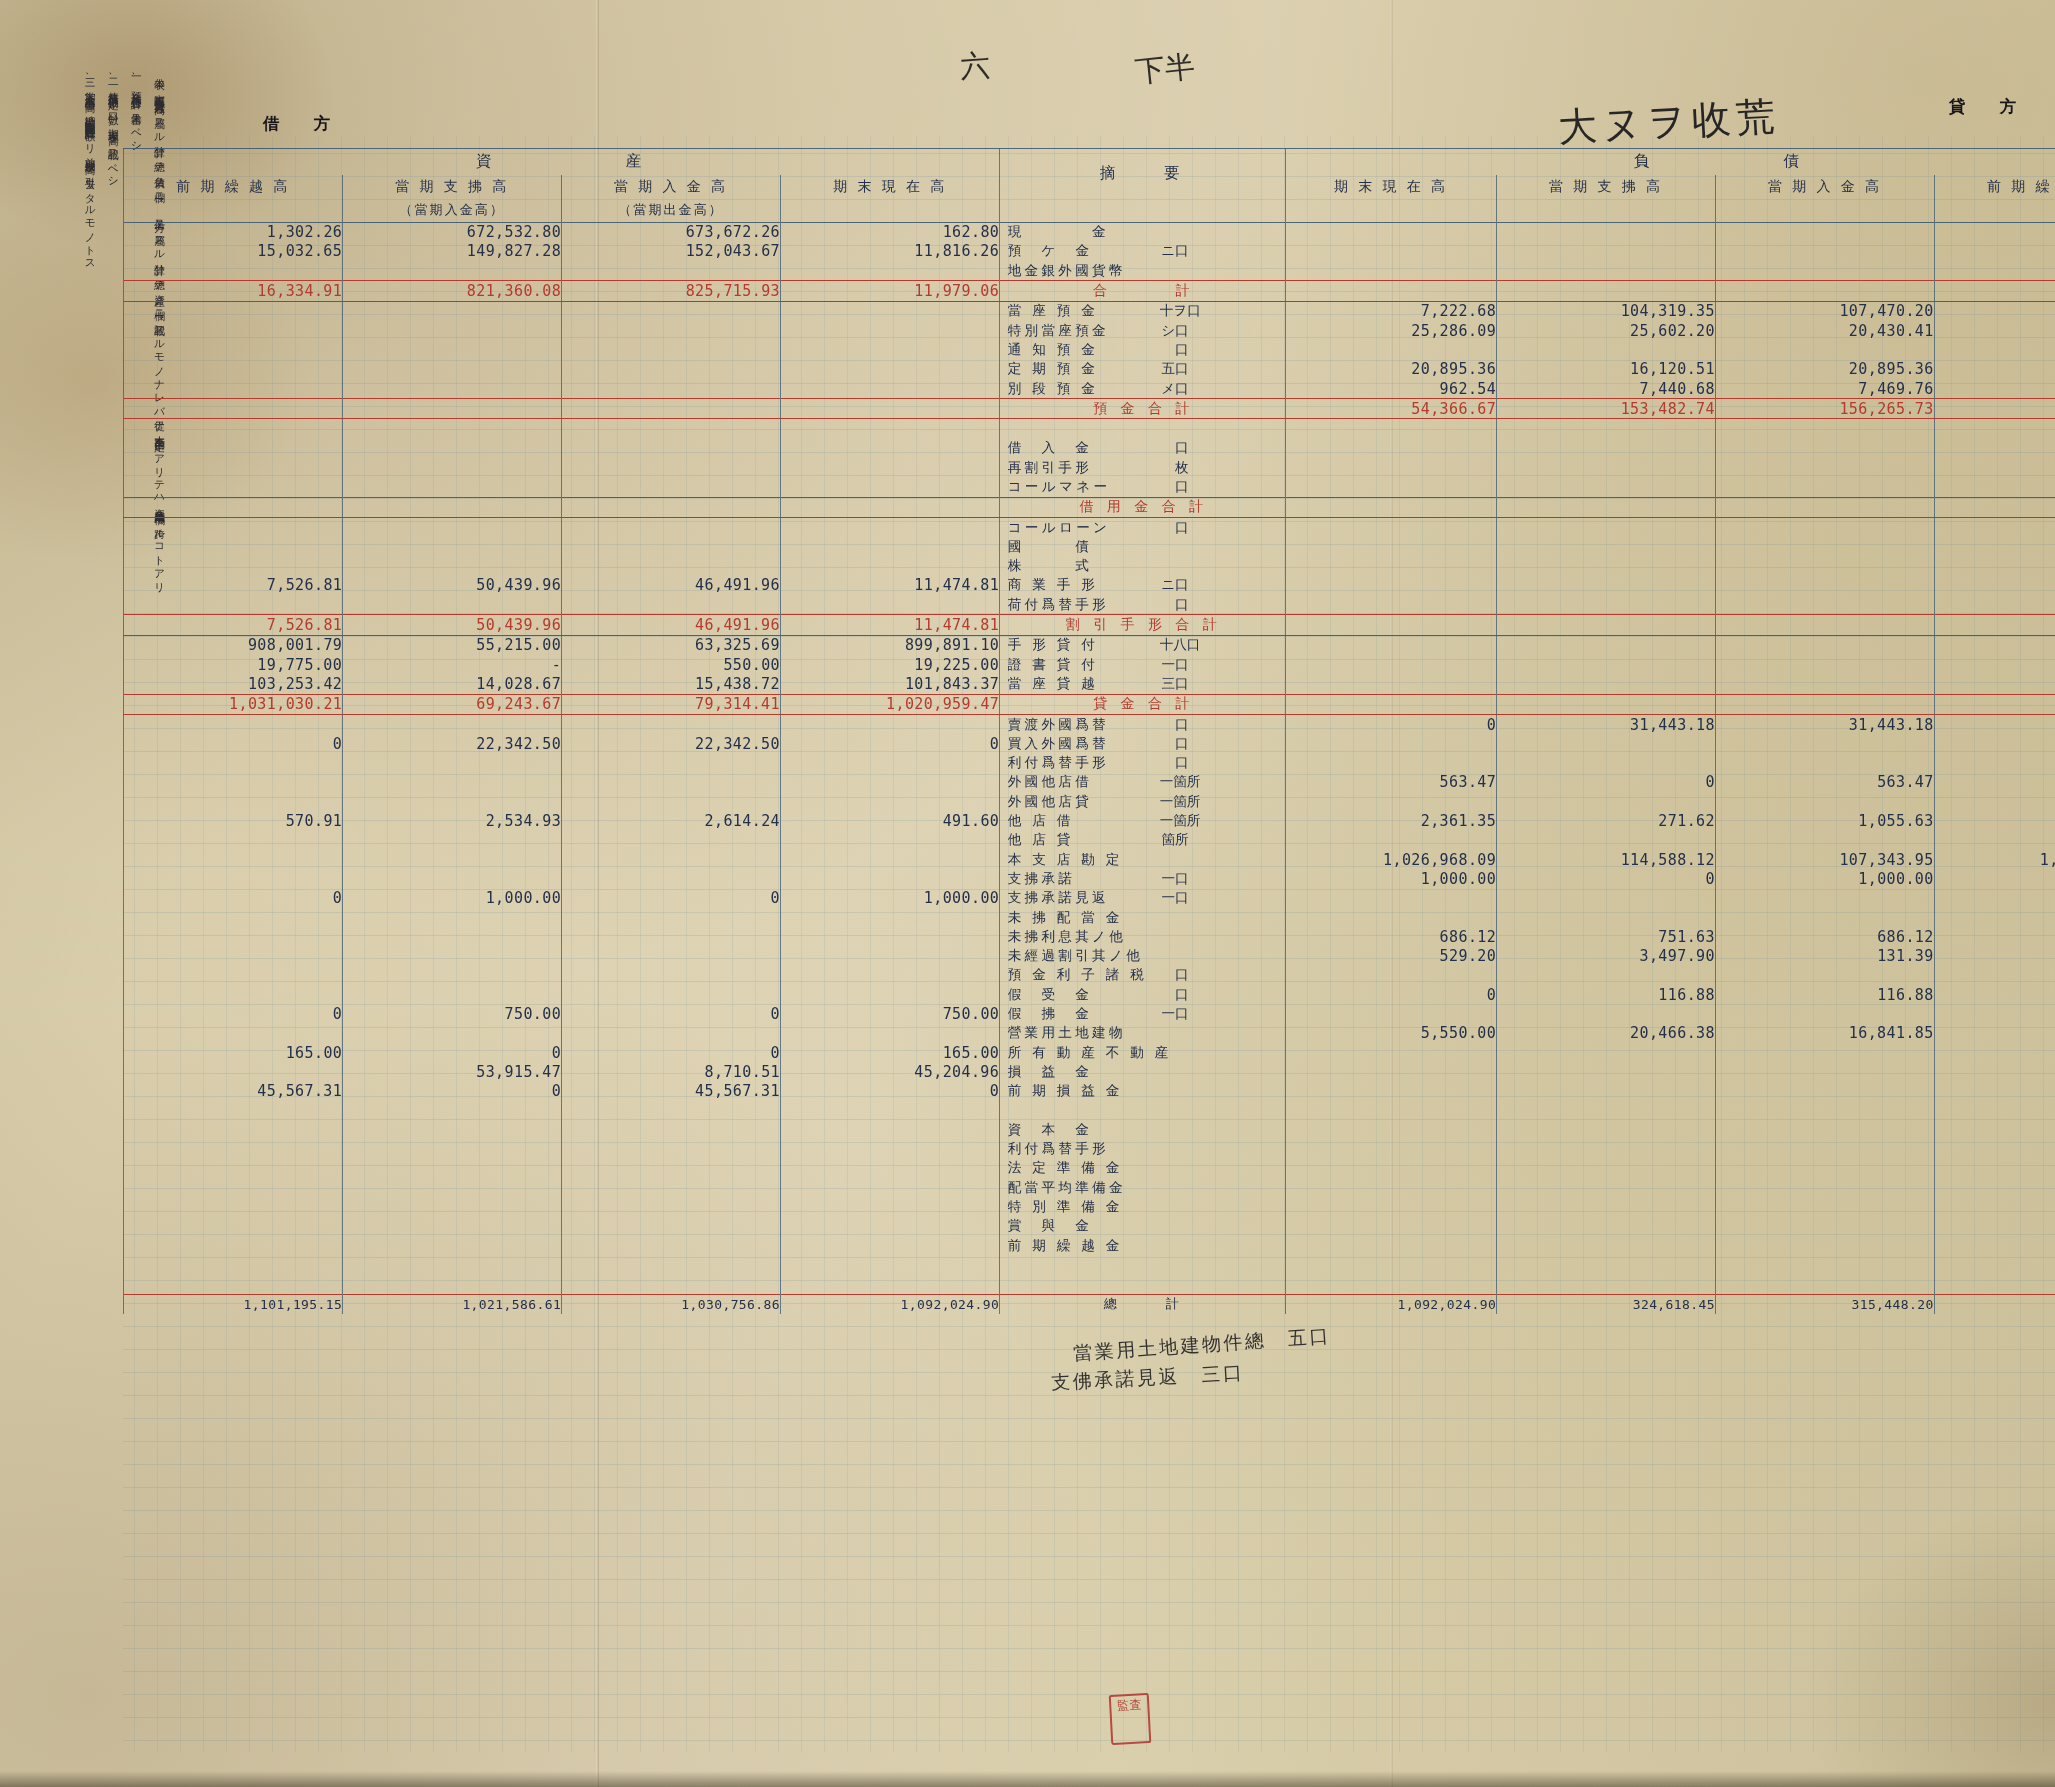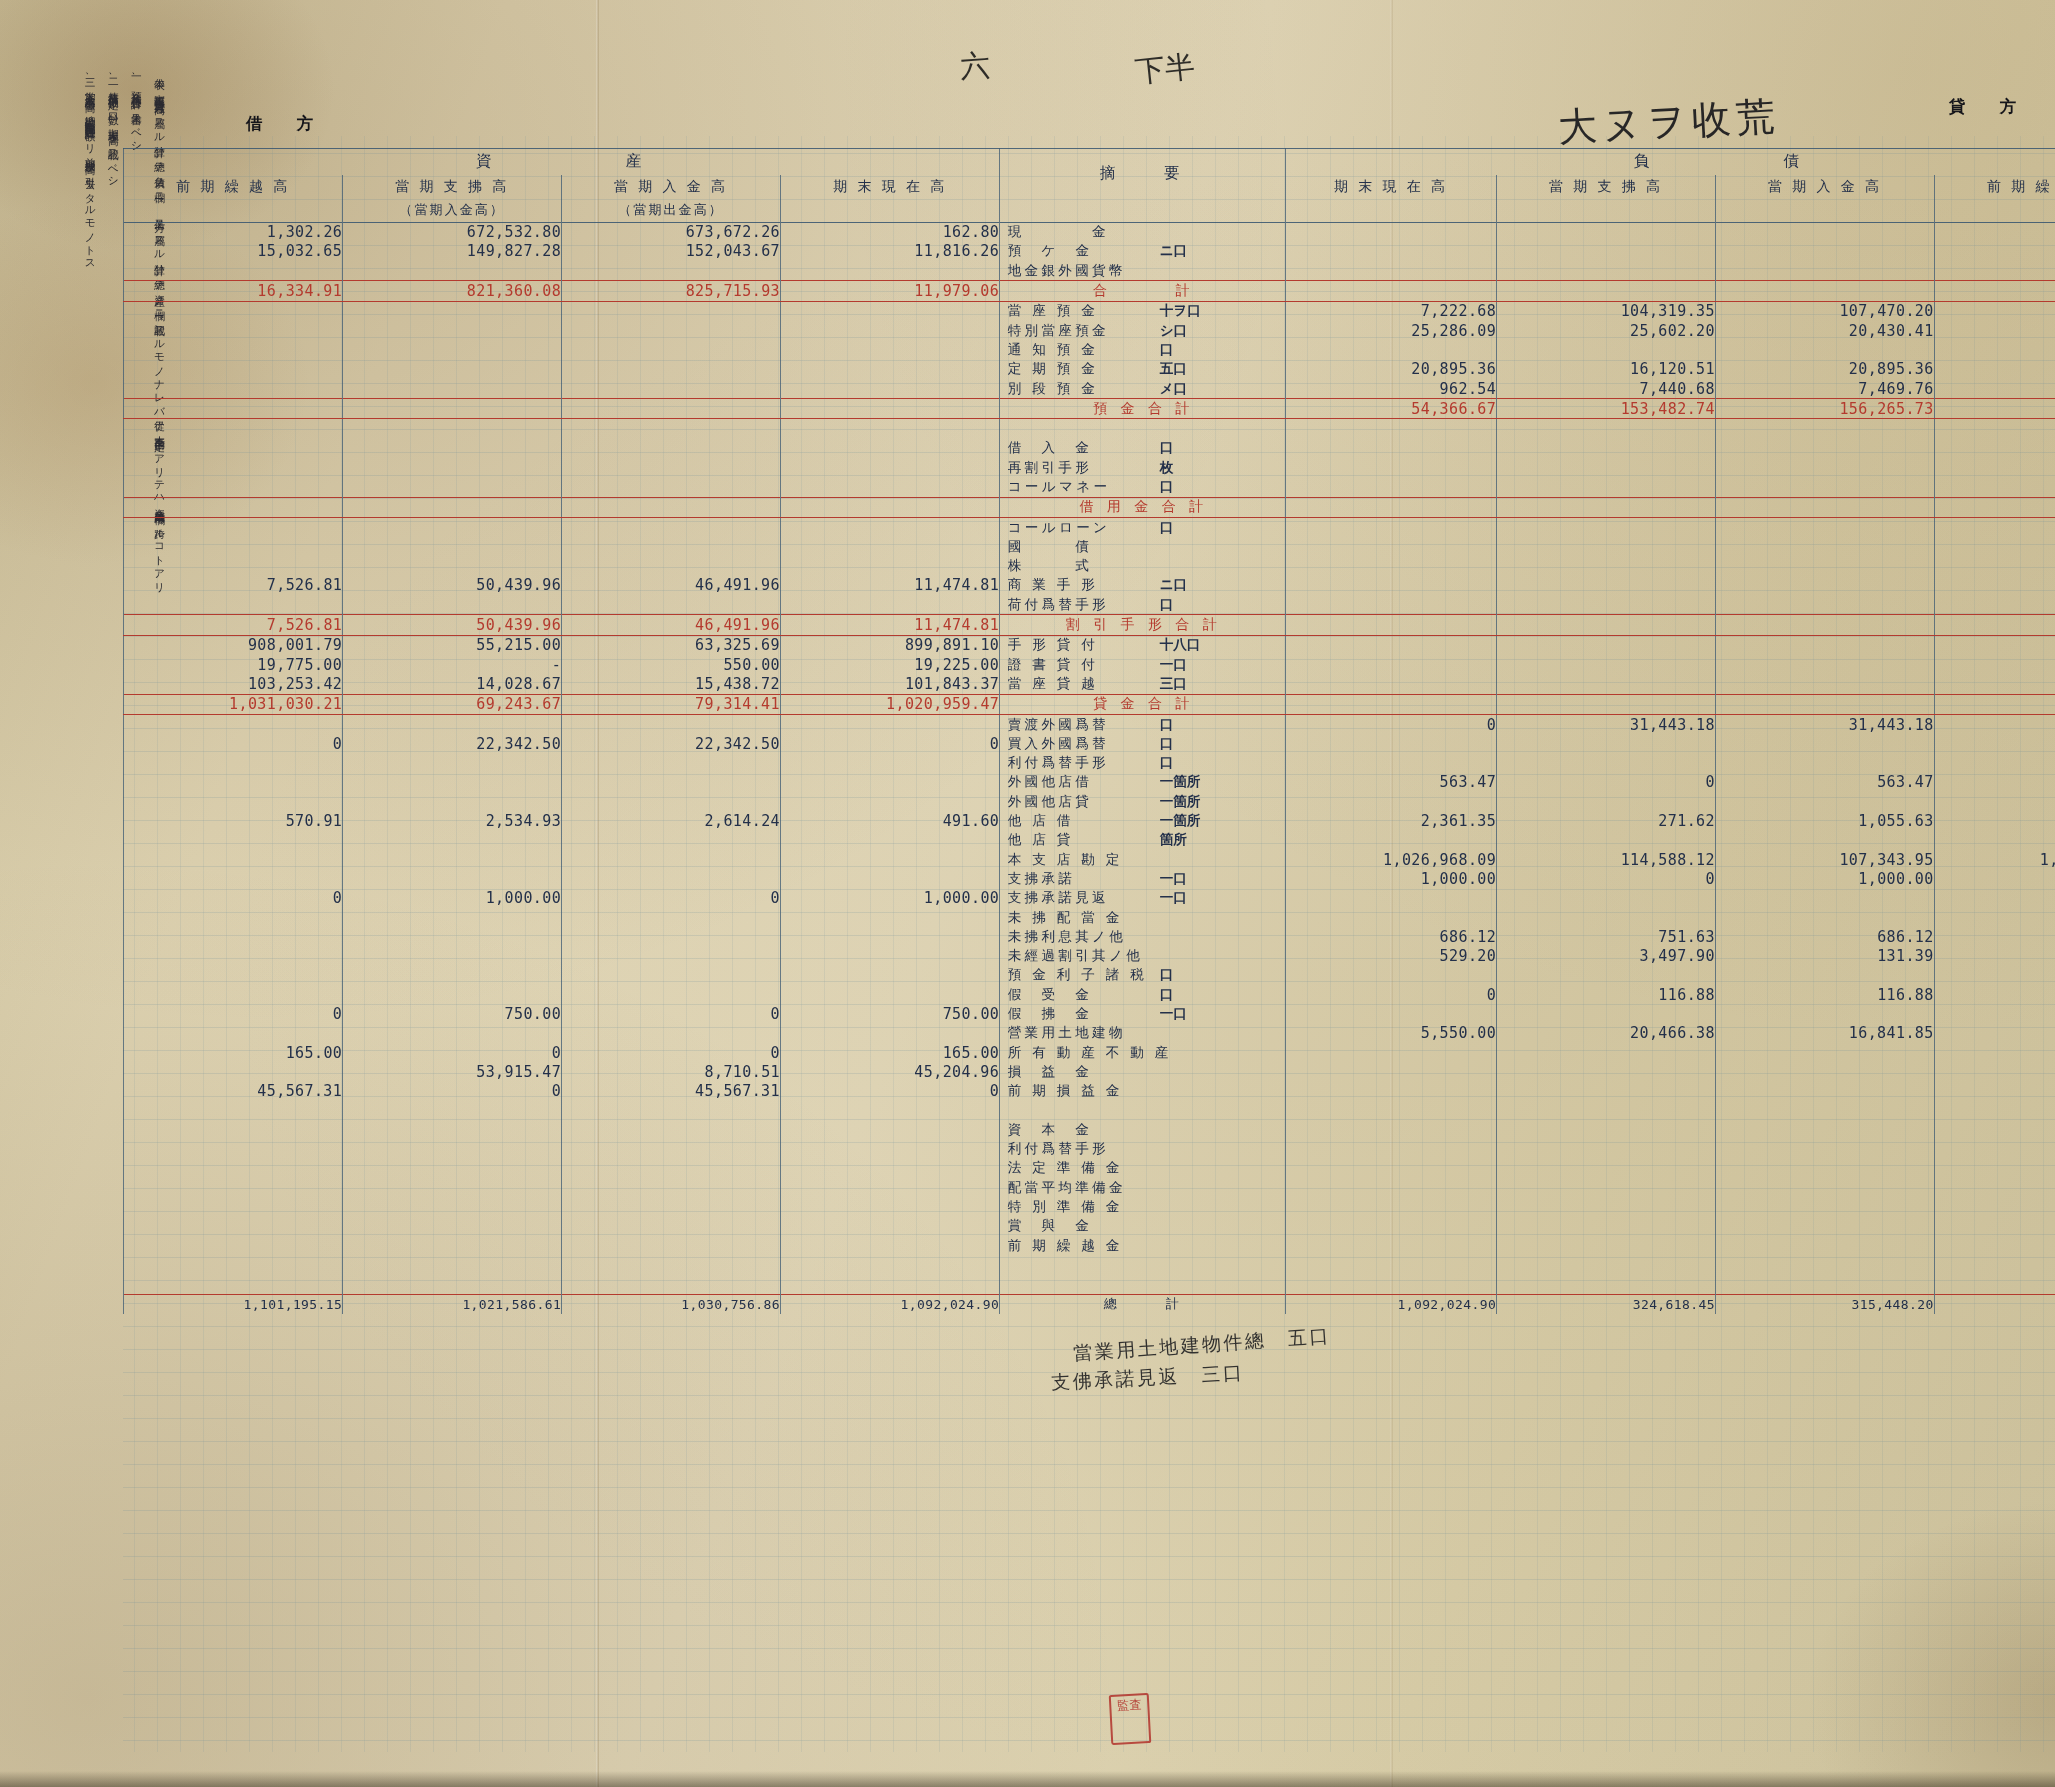--- a/index.html
+++ b/index.html
@@ -87,21 +87,21 @@
   }
 
   .side-note{
     position:absolute;left:74px;top:70px;height:1398px;width:95px;
     writing-mode:vertical-rl;
     font-family:"DejaVu Serif","Liberation Serif",serif;
     font-size:10.7px;line-height:19px;color:#2a2a30;letter-spacing:1.2px;
   }
   .side-note div{margin-left:4.1px;}
 
-  .hdr-debit{position:absolute;left:246px;top:113px;font-size:16.4px;letter-spacing:9px;color:#15151a;
+  .hdr-debit{position:absolute;left:263px;top:113px;font-size:16.4px;letter-spacing:9px;color:#15151a;
     font-family:"DejaVu Serif",serif;font-weight:bold;}
   .hdr-credit{position:absolute;left:1949px;top:96px;font-size:16.4px;letter-spacing:9px;color:#15151a;
     font-family:"DejaVu Serif",serif;font-weight:bold;}
 
   table.acct{
     position:absolute;left:123px;top:148px;
     border-collapse:collapse;
     width:2031px;
     font-family:"DejaVu Sans Mono","Liberation Mono",monospace;
   }
@@ -115,21 +115,21 @@
   .grpnum{font-size:15px;text-align:right;padding-right:15px;height:19.3px;letter-spacing:0.4px;}
   .grplabel{
     font-family:Liberation Mono, monospace;
     font-size:14px;color:#14141a;text-align:center;letter-spacing:2.5px;height:19.3px;
   }
   .grpsub{
     font-family:"DejaVu Serif","Liberation Serif",serif;
     font-size:13.6px;color:#14141a;height:19.3px;white-space:nowrap;
   }
   .grpsub .nm{display:inline-block;width:152px;letter-spacing:3.3px;padding-left:7.4px;}
-  .grpsub .un{display:inline-block;width:29px;text-align:left;font-weight:bold;}
+  .grpsub .un{display:inline-block;width:29px;text-align:right;}
 
   
   .chead{
     font-family:"DejaVu Serif","Liberation Serif",serif;
     text-align:center;color:#14141a;font-size:15.6px;letter-spacing:5.8px;
     height:25.5px;font-weight:bold;
   }
   .csub{
     font-family:"DejaVu Serif","Liberation Serif",serif;
     text-align:center;color:#14141a;font-size:14px;letter-spacing:2.9px;height:24px;

